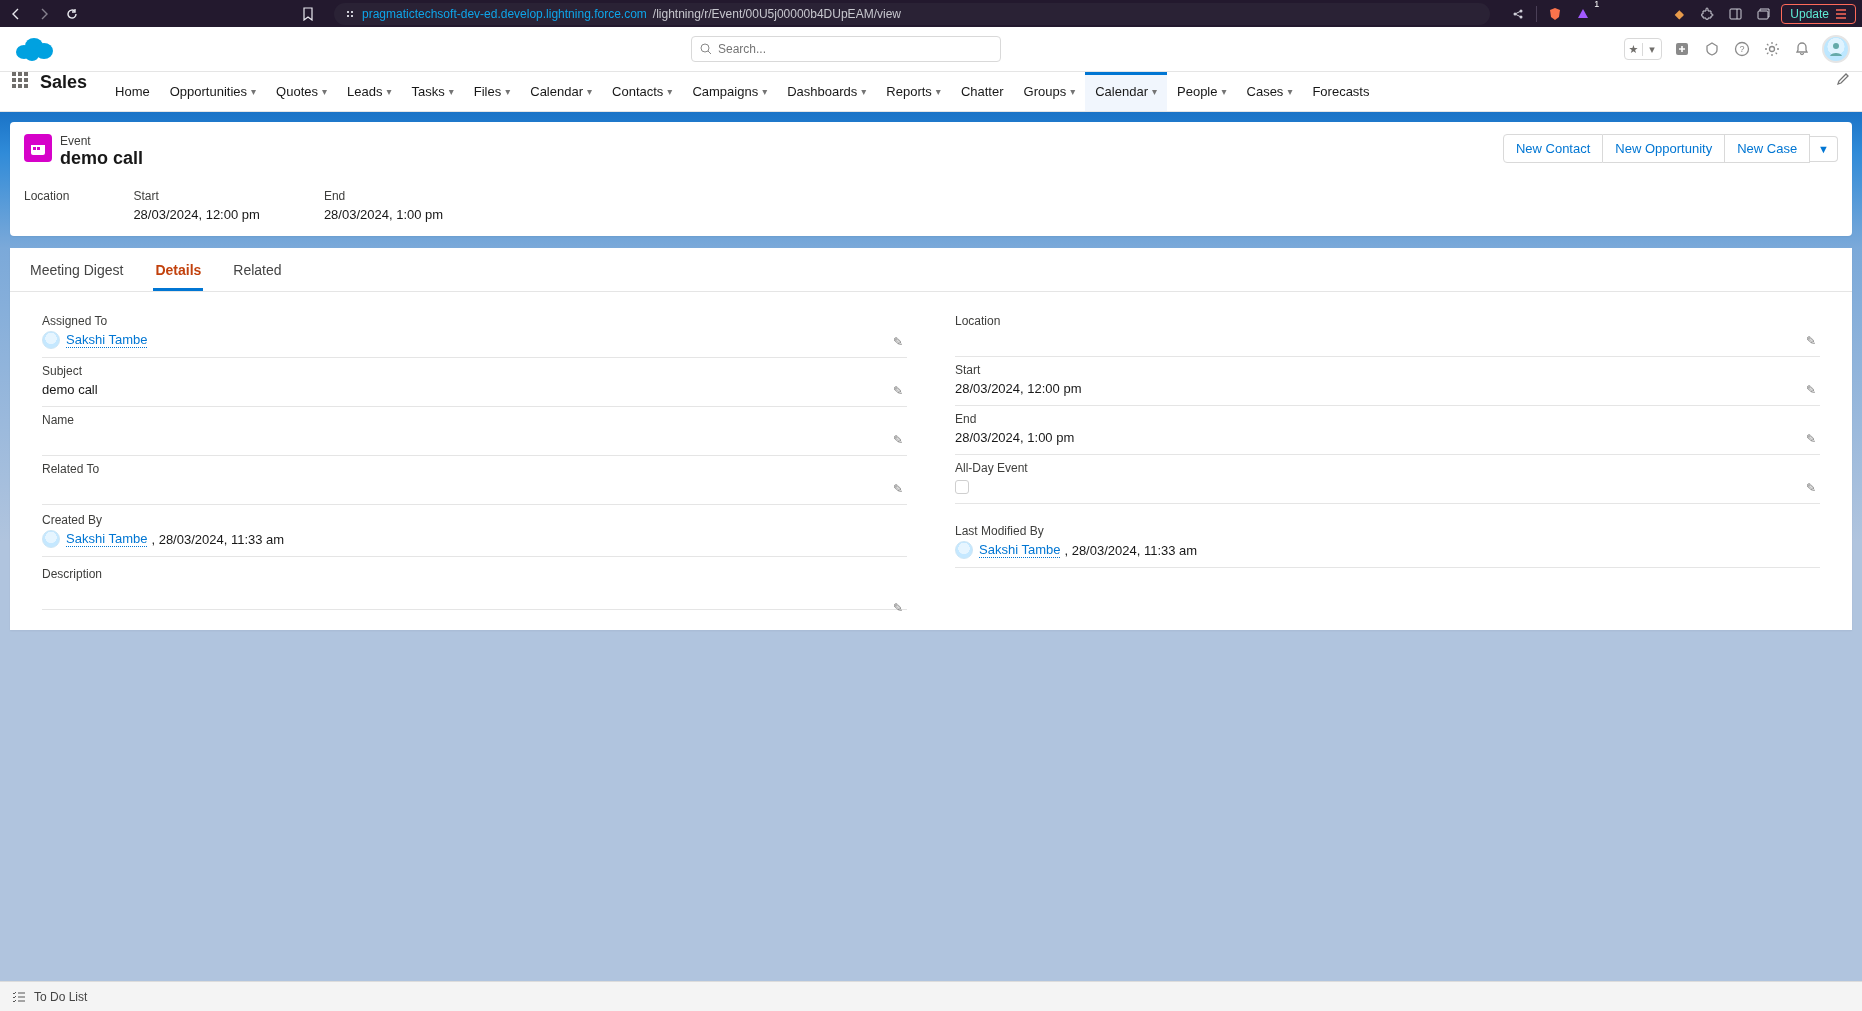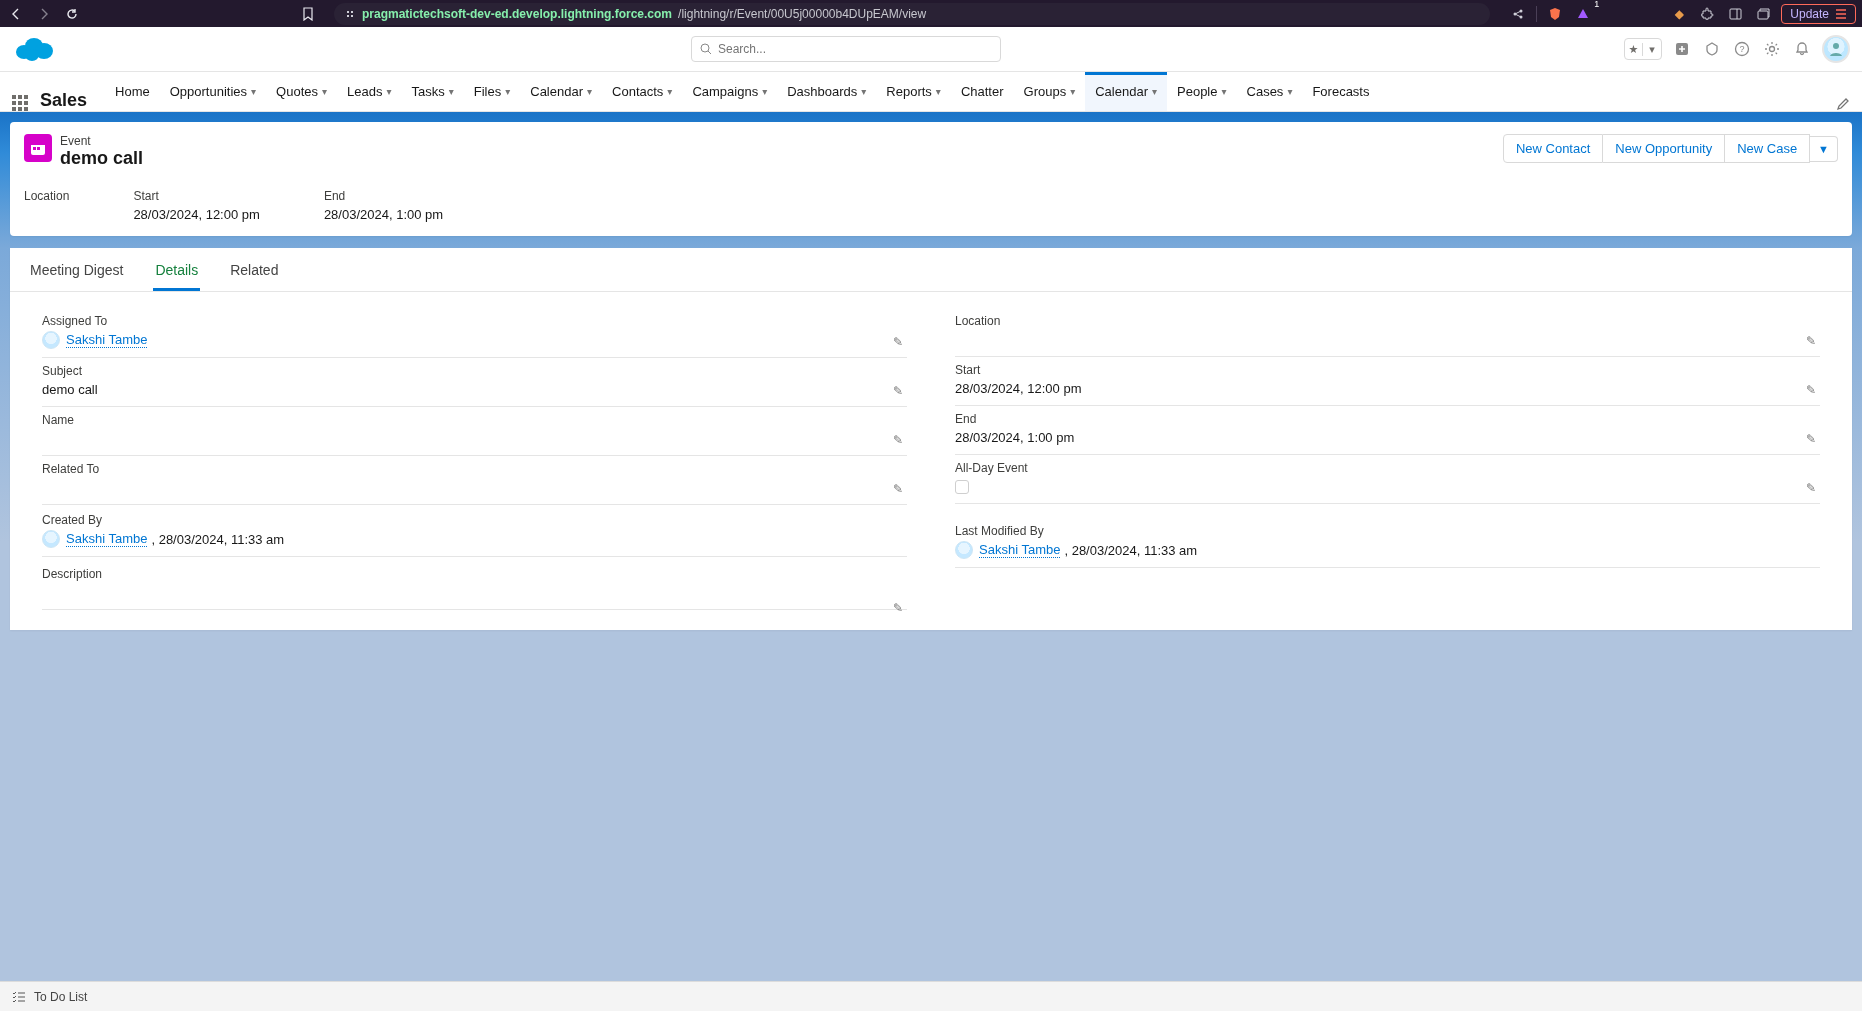--- a/index.html
+++ b/index.html
@@ -5,45 +5,45 @@
   * { box-sizing: border-box; margin: 0; padding: 0; }
   html, body { height: 100%; font-family: -apple-system, BlinkMacSystemFont, "Salesforce Sans", Arial, sans-serif; font-size: 13px; color: #181818; }
   body { display: flex; flex-direction: column; background: #b0c4de; }
 
   
   .browser-bar { background: #23192e; height: 27px; display: flex; align-items: center; padding: 0 6px; gap: 8px; color: #cfcfd8; font-size: 12px; }
   .browser-bar .nav-btn { width: 20px; height: 20px; display: flex; align-items: center; justify-content: center; color: #e8e8ee; cursor: pointer; }
   .browser-bar .spacer-sm { width: 200px; }
   .addr-bookmark { margin-right: 8px; }
   .addr-field { flex: 1; display: flex; align-items: center; gap: 6px; background: #2a2235; border-radius: 14px; padding: 2px 10px; height: 22px; color: #d6d6de; font-size: 12px; overflow: hidden; white-space: nowrap; }
-  .addr-field .host { color: #86efac; font-weight: bold; }
+  .addr-field .host { color: #0ea5e9; }
   .addr-field .path { color: #c7c7ce; }
   .browser-right { display: flex; align-items: center; gap: 8px; margin-left: 10px; }
   .brave-ico { color: #fa734c; }
   .warn-ico { color: #a259ff; position: relative; }
   .warn-ico .sup { position: absolute; top: -5px; right: -6px; font-size: 9px; color: #fff; }
   .divider-v { width: 1px; height: 16px; background: #4a3f57; }
-  .update-btn { border: 1px solid #ff6a5a; color: #c4b5fd; border-radius: 4px; padding: 2px 8px; display: flex; align-items: center; gap: 6px; font-size: 12px; }
+  .update-btn { border: 1px solid #ff6a5a; color: #5eead4; border-radius: 4px; padding: 2px 8px; display: flex; align-items: center; gap: 6px; font-size: 12px; }
 
   
   .global-header { background: #fff; height: 45px; display: flex; align-items: center; padding: 0 12px; border-bottom: 1px solid #e5e5e5; }
   .cloud-logo { width: 44px; height: 30px; margin-right: 12px; }
   .cloud-logo svg { width: 100%; height: 100%; }
   .search-wrap { flex: 1; display: flex; justify-content: center; }
   .search-box { width: 310px; height: 26px; border: 1px solid #d9d9d9; border-radius: 4px; display: flex; align-items: center; padding: 0 8px; color: #7b7b7b; gap: 6px; }
   .search-box input { border: none; outline: none; flex: 1; font-size: 12px; color: #444; }
   .header-icons { display: flex; align-items: center; gap: 10px; color: #706e6b; }
   .header-icons .ico { width: 20px; height: 20px; display: flex; align-items: center; justify-content: center; cursor: pointer; }
   .star-combo { border: 1px solid #d9d9d9; border-radius: 4px; display: flex; align-items: center; height: 22px; }
   .star-combo .half { width: 18px; display: flex; align-items: center; justify-content: center; font-size: 11px; }
   .star-combo .half:first-child { border-right: 1px solid #d9d9d9; }
   .avatar-img { width: 28px; height: 28px; border-radius: 50%; border: 2px solid #e5e5e5; background: radial-gradient(circle at 50% 40%, #dff3ff 0 45%, #bde7ff 46% 100%); display: flex; align-items: center; justify-content: center; }
 
   
-  .app-nav { background: #fff; height: 40px; display: flex; align-items: flex-end; padding: 0 12px; border-bottom: 1px solid #e5e5e5; position: relative; }
+  .app-nav { background: #fff; height: 40px; display: flex; align-items: flex-start; padding: 0 12px; border-bottom: 1px solid #e5e5e5; position: relative; }
   .waffle { display: grid; grid-template-columns: repeat(3, 4px); grid-template-rows: repeat(3, 4px); gap: 2px; cursor: pointer; margin-right: 12px; }
   .waffle span { background: #706e6b; }
   .app-name { font-size: 18px; font-weight: 600; margin-right: 18px; }
   .nav-items { display: flex; align-items: stretch; height: 100%; }
   .nav-item { display: flex; align-items: center; gap: 4px; padding: 0 10px; font-size: 13px; color: #181818; cursor: pointer; border-top: 3px solid transparent; border-bottom: 3px solid transparent; position: relative; }
   .nav-item.active { background: #f1f6fd; border-top-color: #0176d3; }
   .nav-item .dd { color: #747474; font-size: 10px; }
   .nav-edit { margin-left: auto; color: #747474; cursor: pointer; }
 
   
@@ -63,21 +63,21 @@
   .rh-actions .btn:nth-child(3) { }
   .rh-fields { display: flex; gap: 64px; margin-top: 20px; }
   .rh-field .lbl { font-size: 12px; color: #3e3e3c; margin-bottom: 4px; }
   .rh-field .val { font-size: 13px; color: #181818; }
 
   
   .page-body { flex: 1; background: linear-gradient(180deg, #7ba9d9 0%, #b0c4de 40%); padding: 0 10px 10px; overflow: auto; }
   .card { background: #fff; border-radius: 0; box-shadow: 0 1px 2px rgba(0,0,0,0.05); }
   .tabs { display: flex; gap: 28px; padding: 0 18px; border-bottom: 1px solid #e5e5e5; }
   .tab { padding: 14px 2px 10px; font-size: 14px; color: #444; cursor: pointer; border-bottom: 3px solid transparent; }
-  .tab.active { font-weight: 400; border-bottom-color: #0176d3; color: #15803d; }
+  .tab.active { font-weight: 700; border-bottom-color: #0176d3; color: #c2410c; }
   .details { padding: 16px 32px 20px; display: flex; gap: 48px; }
   .col { flex: 1; display: flex; flex-direction: column; }
   .field { border-bottom: 1px solid #e5e5e5; padding: 6px 0 8px; position: relative; }
   .field .flabel { font-size: 12px; color: #3e3e3c; margin-bottom: 3px; }
   .field .fvalue { font-size: 13px; color: #181818; min-height: 17px; display: flex; align-items: center; gap: 4px; }
   .field .fvalue a { color: #0176d3; text-decoration: none; border-bottom: 1px dotted #0176d3; }
   .field .pencil { position: absolute; right: 4px; bottom: 8px; color: #747474; cursor: pointer; font-size: 12px; }
   .user-chip { display: inline-flex; align-items: center; gap: 6px; }
   .user-chip .mini-avatar { width: 18px; height: 18px; border-radius: 50%; background: radial-gradient(circle at 50% 40%, #e6f5ff 0 45%, #c5e8ff 46% 100%); border: 1px solid #cce5f5; }
   .checkbox-empty { width: 14px; height: 14px; border: 1px solid #cfcfcf; border-radius: 3px; background: #fff; }

